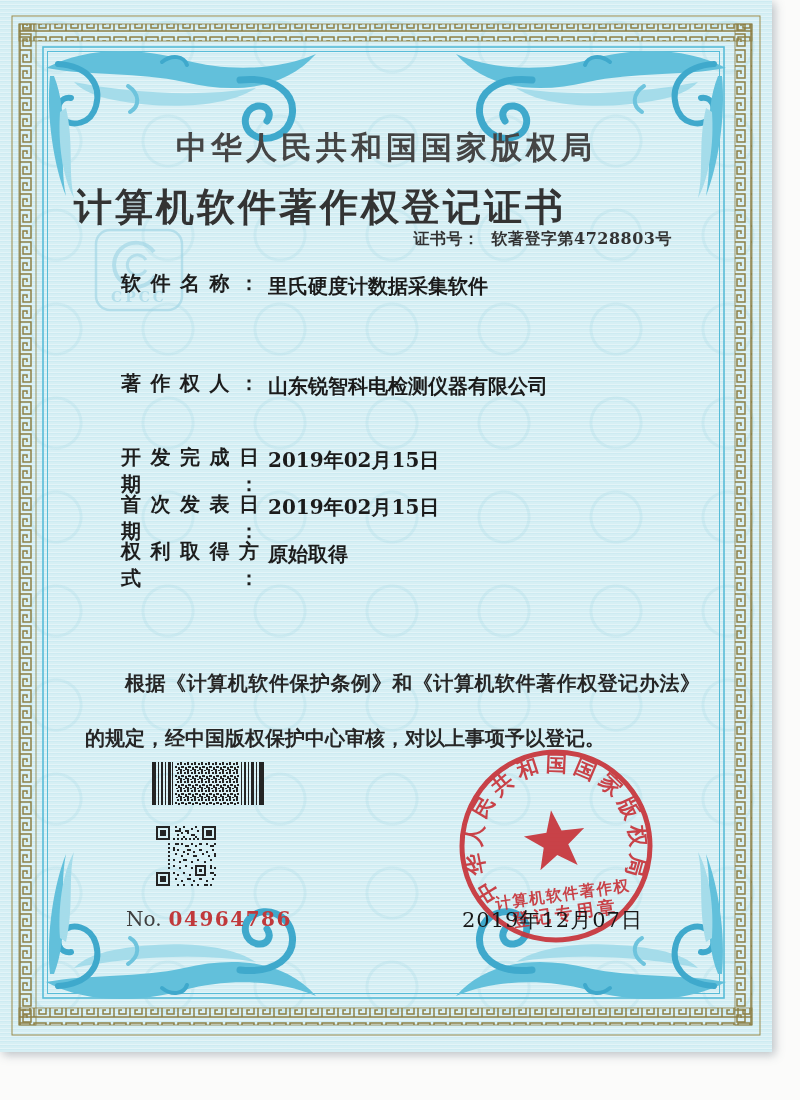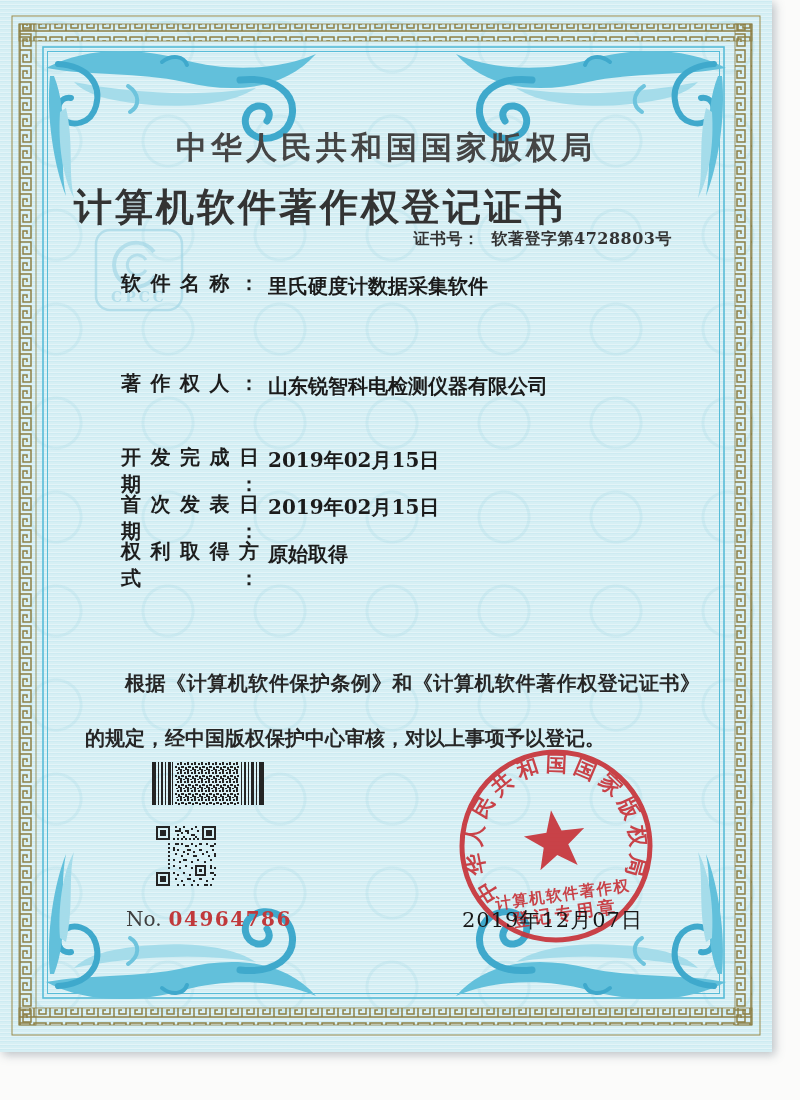--- a/index.html
+++ b/index.html
@@ -131,21 +131,21 @@
   </div>
   <div class="frow" style="top:491px">
     <span class="flabel">首次发表日期：</span>
     <span class="fvalue">2019年02月15日</span>
   </div>
   <div class="frow" style="top:538px">
     <span class="flabel">权利取得方式：</span>
     <span class="fvalue">原始取得</span>
   </div>
 
-  <div class="statement">根据《计算机软件保护条例》和《计算机软件著作权登记证书》的规定，经中国版权保护中心审核，对以上事项予以登记。</div>
+  <div class="statement">根据《计算机软件保护条例》和《计算机软件著作权登记办法》的规定，经中国版权保护中心审核，对以上事项予以登记。</div>
 
   <svg class="barcode" width="112" height="43" viewBox="0 0 112 43" shape-rendering="crispEdges">
     <defs>
       <pattern id="bn" width="7" height="9" patternUnits="userSpaceOnUse">
         <rect x="0" y="0" width="2" height="3" fill="#242424"></rect>
         <rect x="4" y="1" width="2" height="2" fill="#242424"></rect>
         <rect x="1" y="4" width="3" height="2" fill="#242424"></rect>
         <rect x="5" y="5" width="2" height="3" fill="#242424"></rect>
         <rect x="0" y="7" width="2" height="2" fill="#242424"></rect>
         <rect x="3" y="8" width="2" height="1" fill="#242424"></rect>

